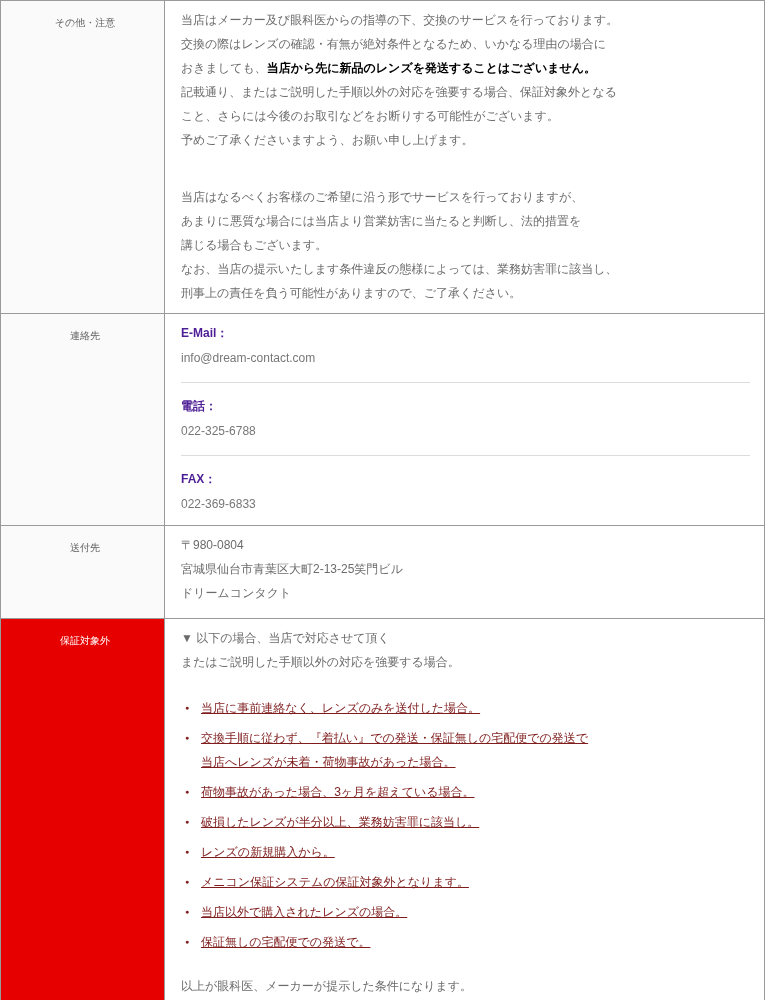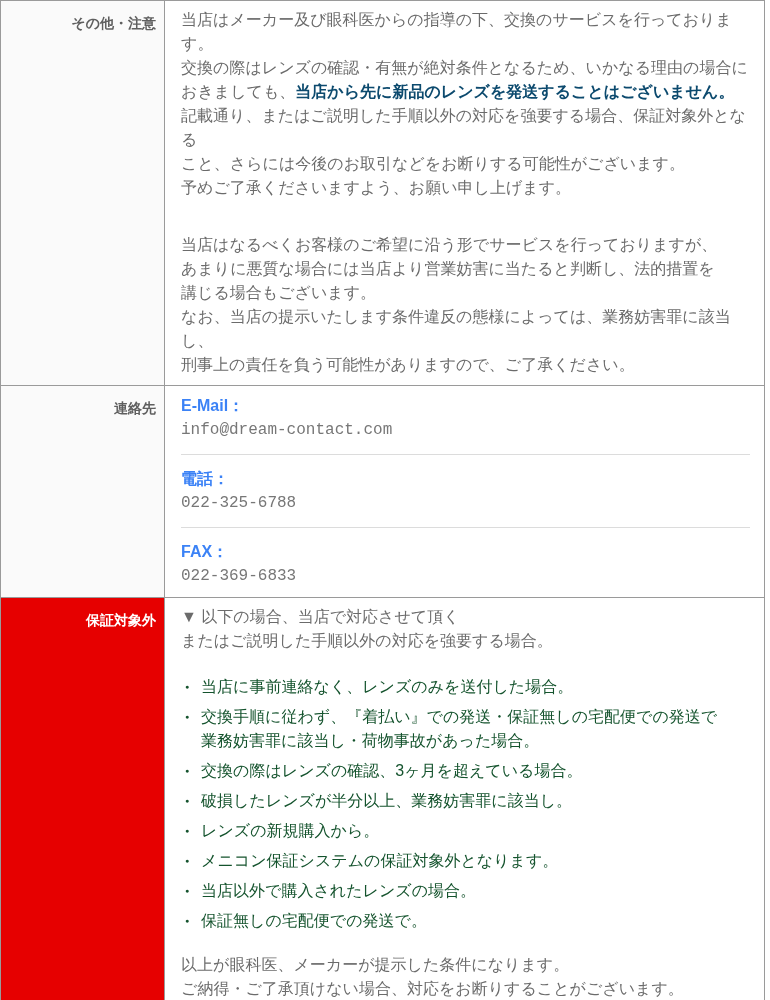--- a/index.html
+++ b/index.html
@@ -20,74 +20,74 @@
   }
   col.c-label { width: 164px; }
   th, td {
     border: 1px solid #9a9a9a;
     vertical-align: top;
     box-sizing: border-box;
   }
   th.row-label {
     background: #fafafa;
     color: #5f5f5f;
-    font-weight: bold;
-    font-size: 14px;
-    text-align: right;
+    font-weight: normal;
+    font-size: 10px;
+    text-align: center;
     padding: 11px 8px 8px 13px;
     line-height: 22px;
   }
   th.row-label.warranty {
     background: #e60000;
     color: #ffffff;
   }
   td.row-content {
     background: #ffffff;
     color: #6b6b6b;
-    font-size: 16px;
+    font-size: 12px;
     line-height: 24px;
     padding: 7px 12px 8px 16px;
   }
   tr.r-notes    { height: 306px; }
   tr.r-contact  { height: 201px; }
   tr.r-shipping { height: 93px;  }
   
 
   .para {
     margin: 0;
     white-space: pre-line;
   }
   .para + .para { margin-top: 33px; }
   .em-red {
-    color: #0c4a6e;
+    color: #000000;
     font-weight: bold;
   }
 
   .contact-entry { margin: 0; }
   .contact-label {
     font-weight: bold;
-    color: #3b82f6;
+    color: #4c1d95;
     line-height: 25px;
   }
   .contact-value {
     color: #777777;
     line-height: 25px;
-    font-family: Liberation Mono, monospace;
   }
   hr.contact-separator {
     border: none;
     border-top: 1px solid #dcdcdc;
     margin: 11px 2px 11px 0;
   }
 
   ul.warn-list {
     list-style: none;
     margin: 22px 0 0 0;
     padding: 0;
-    color: #14532d;
+    color: #7f1d1d;
+    text-decoration: underline;
   }
   ul.warn-list li {
     position: relative;
     padding-left: 20px;
     margin: 0 0 6px 0;
     white-space: pre-line;
     line-height: 24px;
   }
   ul.warn-list li::before {
     content: "●";
@@ -139,31 +139,39 @@
           <div class="contact-value">022-325-6788</div>
         </div>
         <hr class="contact-separator">
         <div class="contact-entry">
           <div class="contact-label">FAX：</div>
           <div class="contact-value">022-369-6833</div>
         </div>
       </td>
     </tr>
 
+    <tr class="r-shipping">
+      <th class="row-label">送付先</th>
+      <td class="row-content">
+        <p class="para">〒980-0804
+宮城県仙台市青葉区大町2-13-25笑門ビル
+ドリームコンタクト</p>
+      </td>
+    </tr>
 
     <tr class="r-warranty">
       <th class="row-label warranty">保証対象外</th>
       <td class="row-content">
         <p class="para">▼ 以下の場合、当店で対応させて頂く
 またはご説明した手順以外の対応を強要する場合。</p>
         <ul class="warn-list">
           <li>当店に事前連絡なく、レンズのみを送付した場合。</li>
           <li>交換手順に従わず、『着払い』での発送・保証無しの宅配便での発送で
-業務妨害罪に該当し・荷物事故があった場合。</li>
-          <li>交換の際はレンズの確認、3ヶ月を超えている場合。</li>
+当店へレンズが未着・荷物事故があった場合。</li>
+          <li>荷物事故があった場合、3ヶ月を超えている場合。</li>
           <li>破損したレンズが半分以上、業務妨害罪に該当し。</li>
           <li>レンズの新規購入から。</li>
           <li>メニコン保証システムの保証対象外となります。</li>
           <li>当店以外で購入されたレンズの場合。</li>
           <li>保証無しの宅配便での発送で。</li>
         </ul>
         <p class="para warn-outro">以上が眼科医、メーカーが提示した条件になります。
 ご納得・ご了承頂けない場合、対応をお断りすることがございます。
 ご留意くださいますよう、お願い申し上げます。</p>
       </td>

